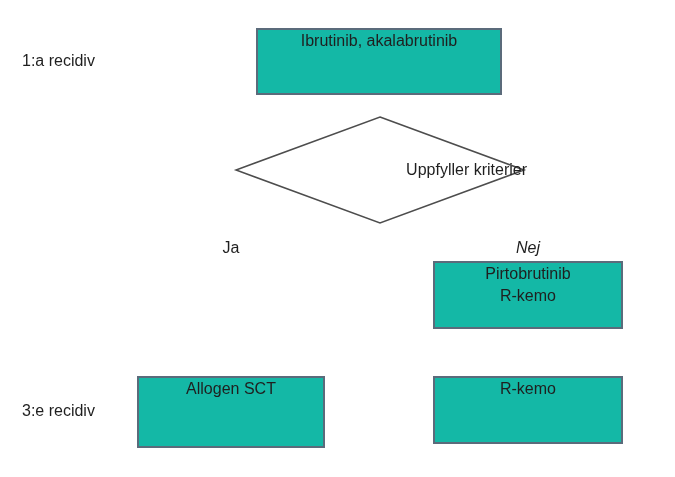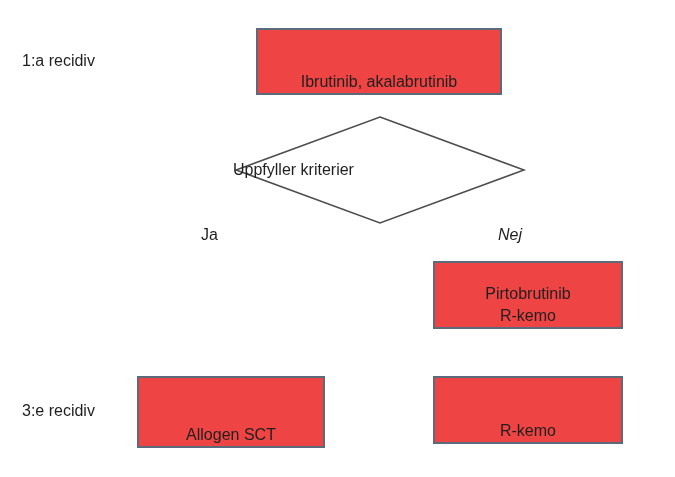--- a/index.html
+++ b/index.html
@@ -15,54 +15,55 @@
   }
   .row-label {
     position: absolute;
     left: 22px;
     font-size: 16px;
     line-height: 20px;
     white-space: nowrap;
   }
   .box {
     position: absolute;
-    background: #ef4444;
+    background: #14b8a6;
     border: 2px solid #5b6b7b;
     box-sizing: border-box;
     display: flex;
     flex-direction: column;
     align-items: center;
-    justify-content: flex-end;
+    justify-content: flex-start;
     text-align: center;
     font-size: 16px;
     line-height: 22px;
   }
   .box-top    { left: 256px; top: 28px;  width: 246px; height: 67px; }
   .box-r2-yes { left: 137px; top: 267px; width: 188px; height: 68px; }
   .box-r2-no  { left: 433px; top: 261px; width: 190px; height: 68px; }
   .box-r3-yes { left: 137px; top: 376px; width: 188px; height: 72px; }
   .box-r3-no  { left: 433px; top: 376px; width: 190px; height: 68px; }
   .diamond-wrap { position: absolute; left: 233px; top: 114px; width: 294px; height: 112px; }
   .diamond-wrap svg { display: block; }
   .diamond-text {
     position: absolute;
     left: 0; top: 0;
     width: 100%; height: 100%;
     display: flex;
     flex-direction: column;
-    align-items: flex-start;
+    align-items: flex-end;
     justify-content: center;
     text-align: center;
     font-size: 16px;
     line-height: 22px;
   }
   .branch-label {
     position: absolute;
-    top: 225px;
+    top: 238px;
     width: 60px;
+    text-align: center;
     font-size: 16px;
     line-height: 20px;
   }
   .branch-ja  { left: 201px; }
   .branch-nej { left: 498px; font-style: italic; }
   .line { display: block; }
 </style>
 </head>
 <body>
 

